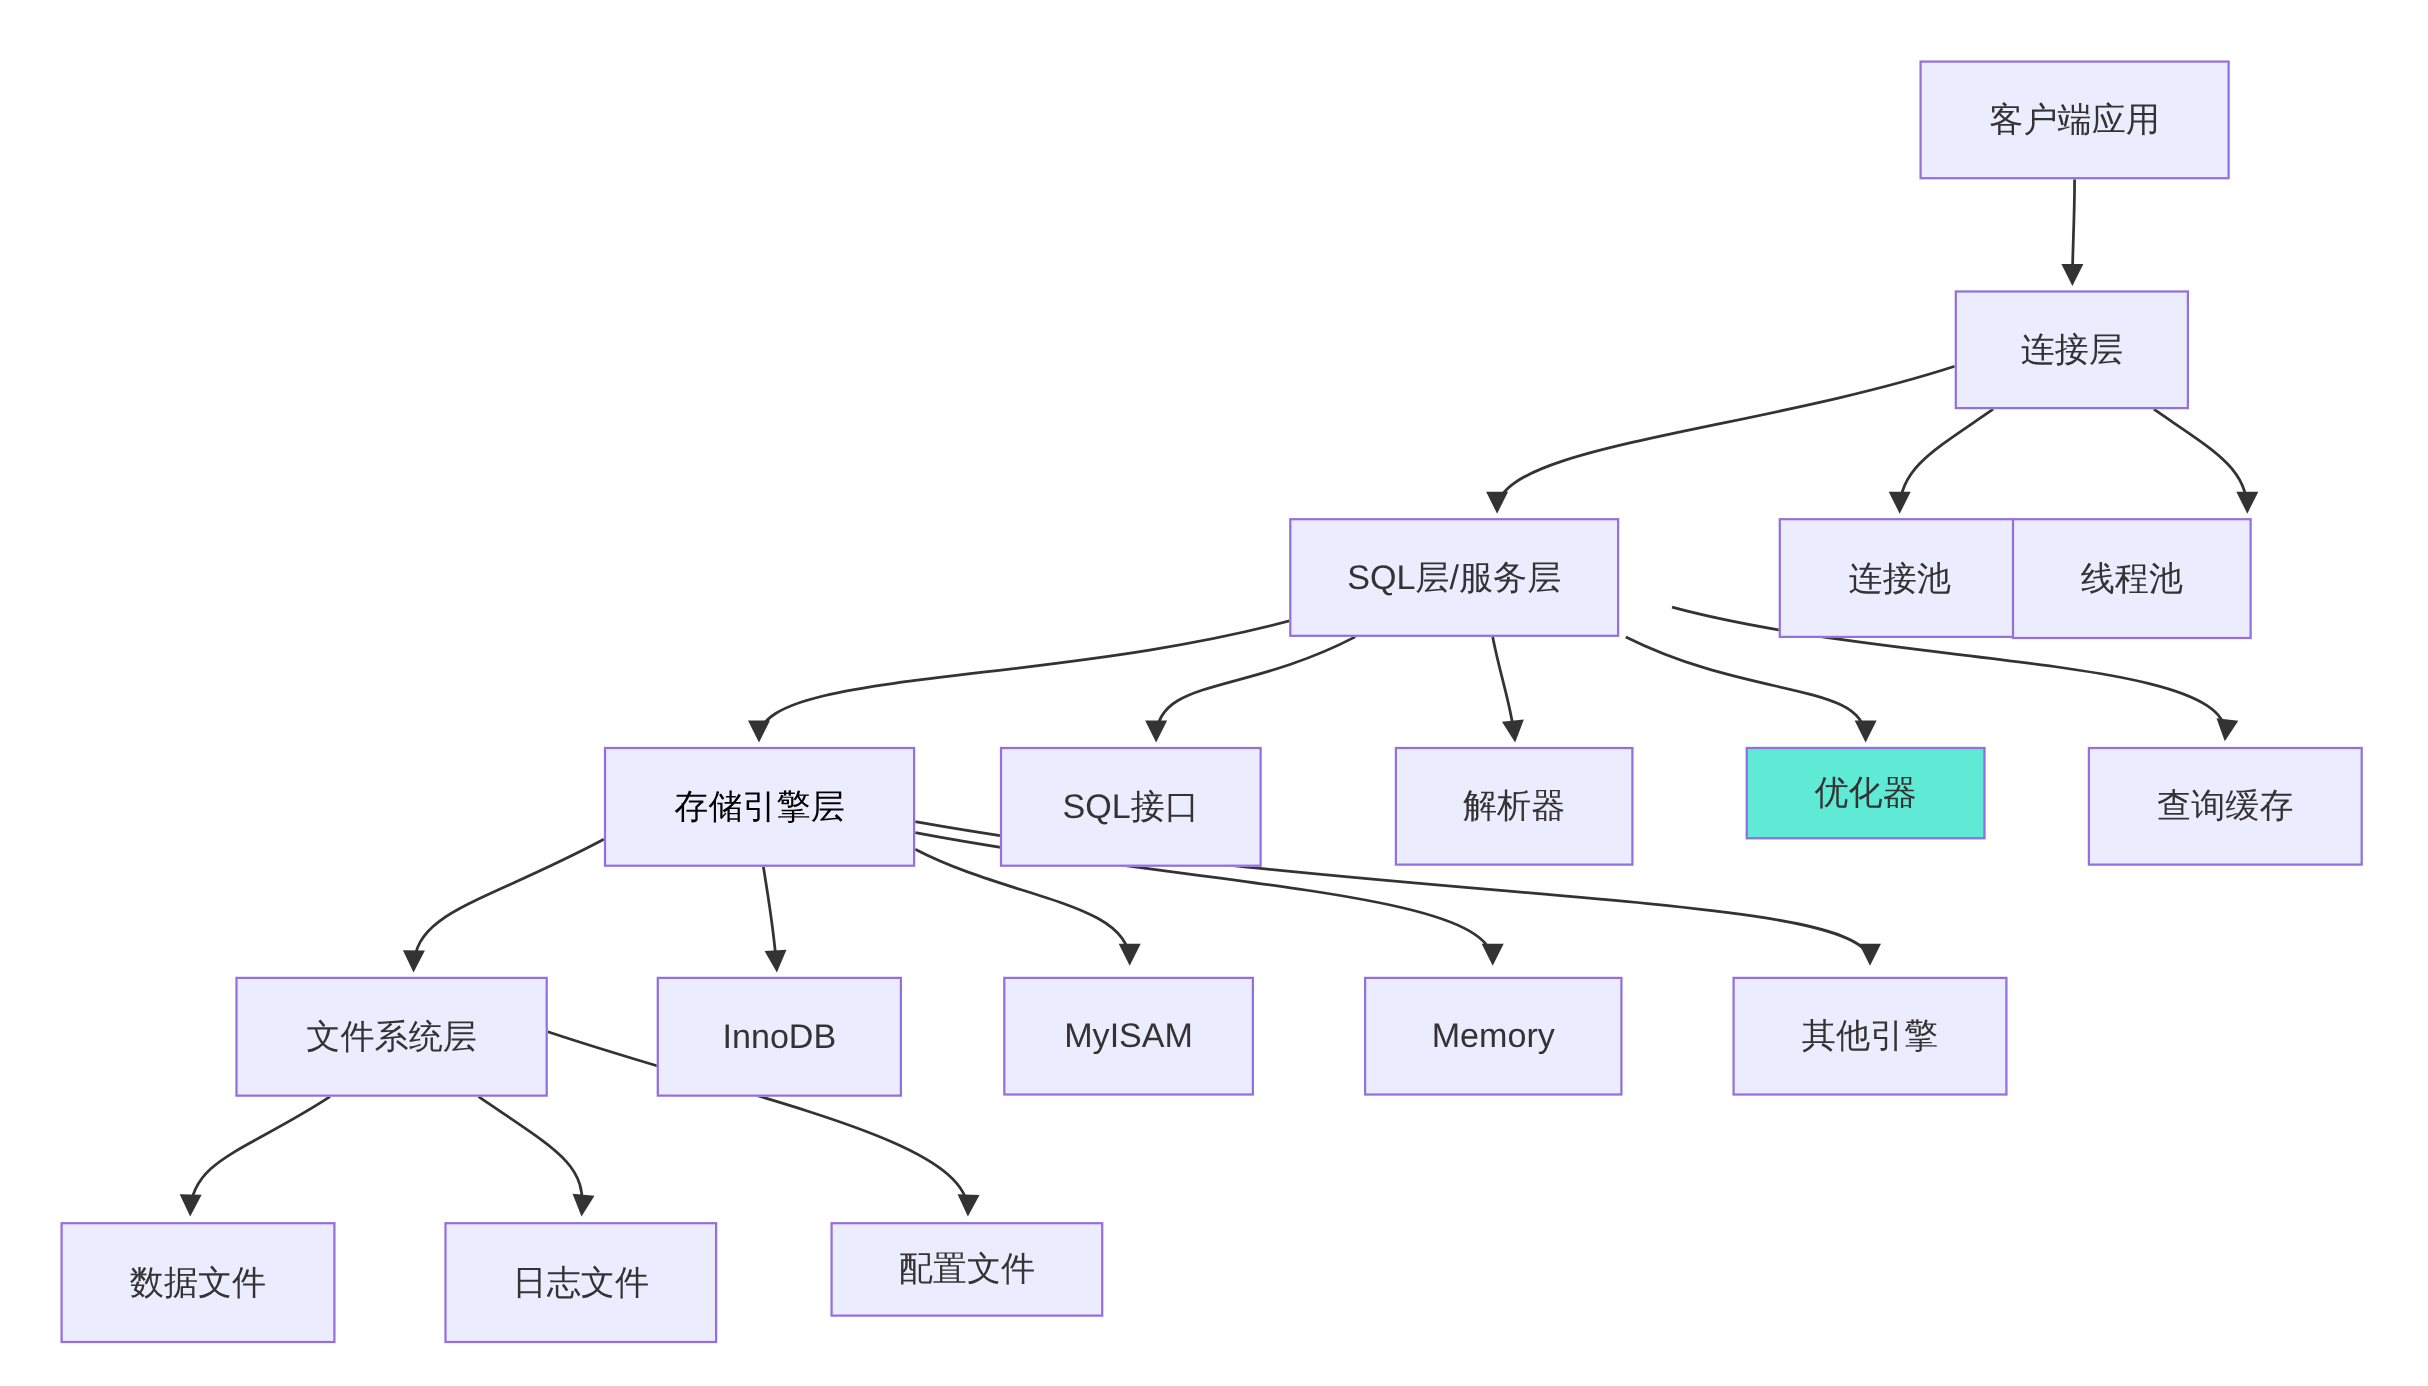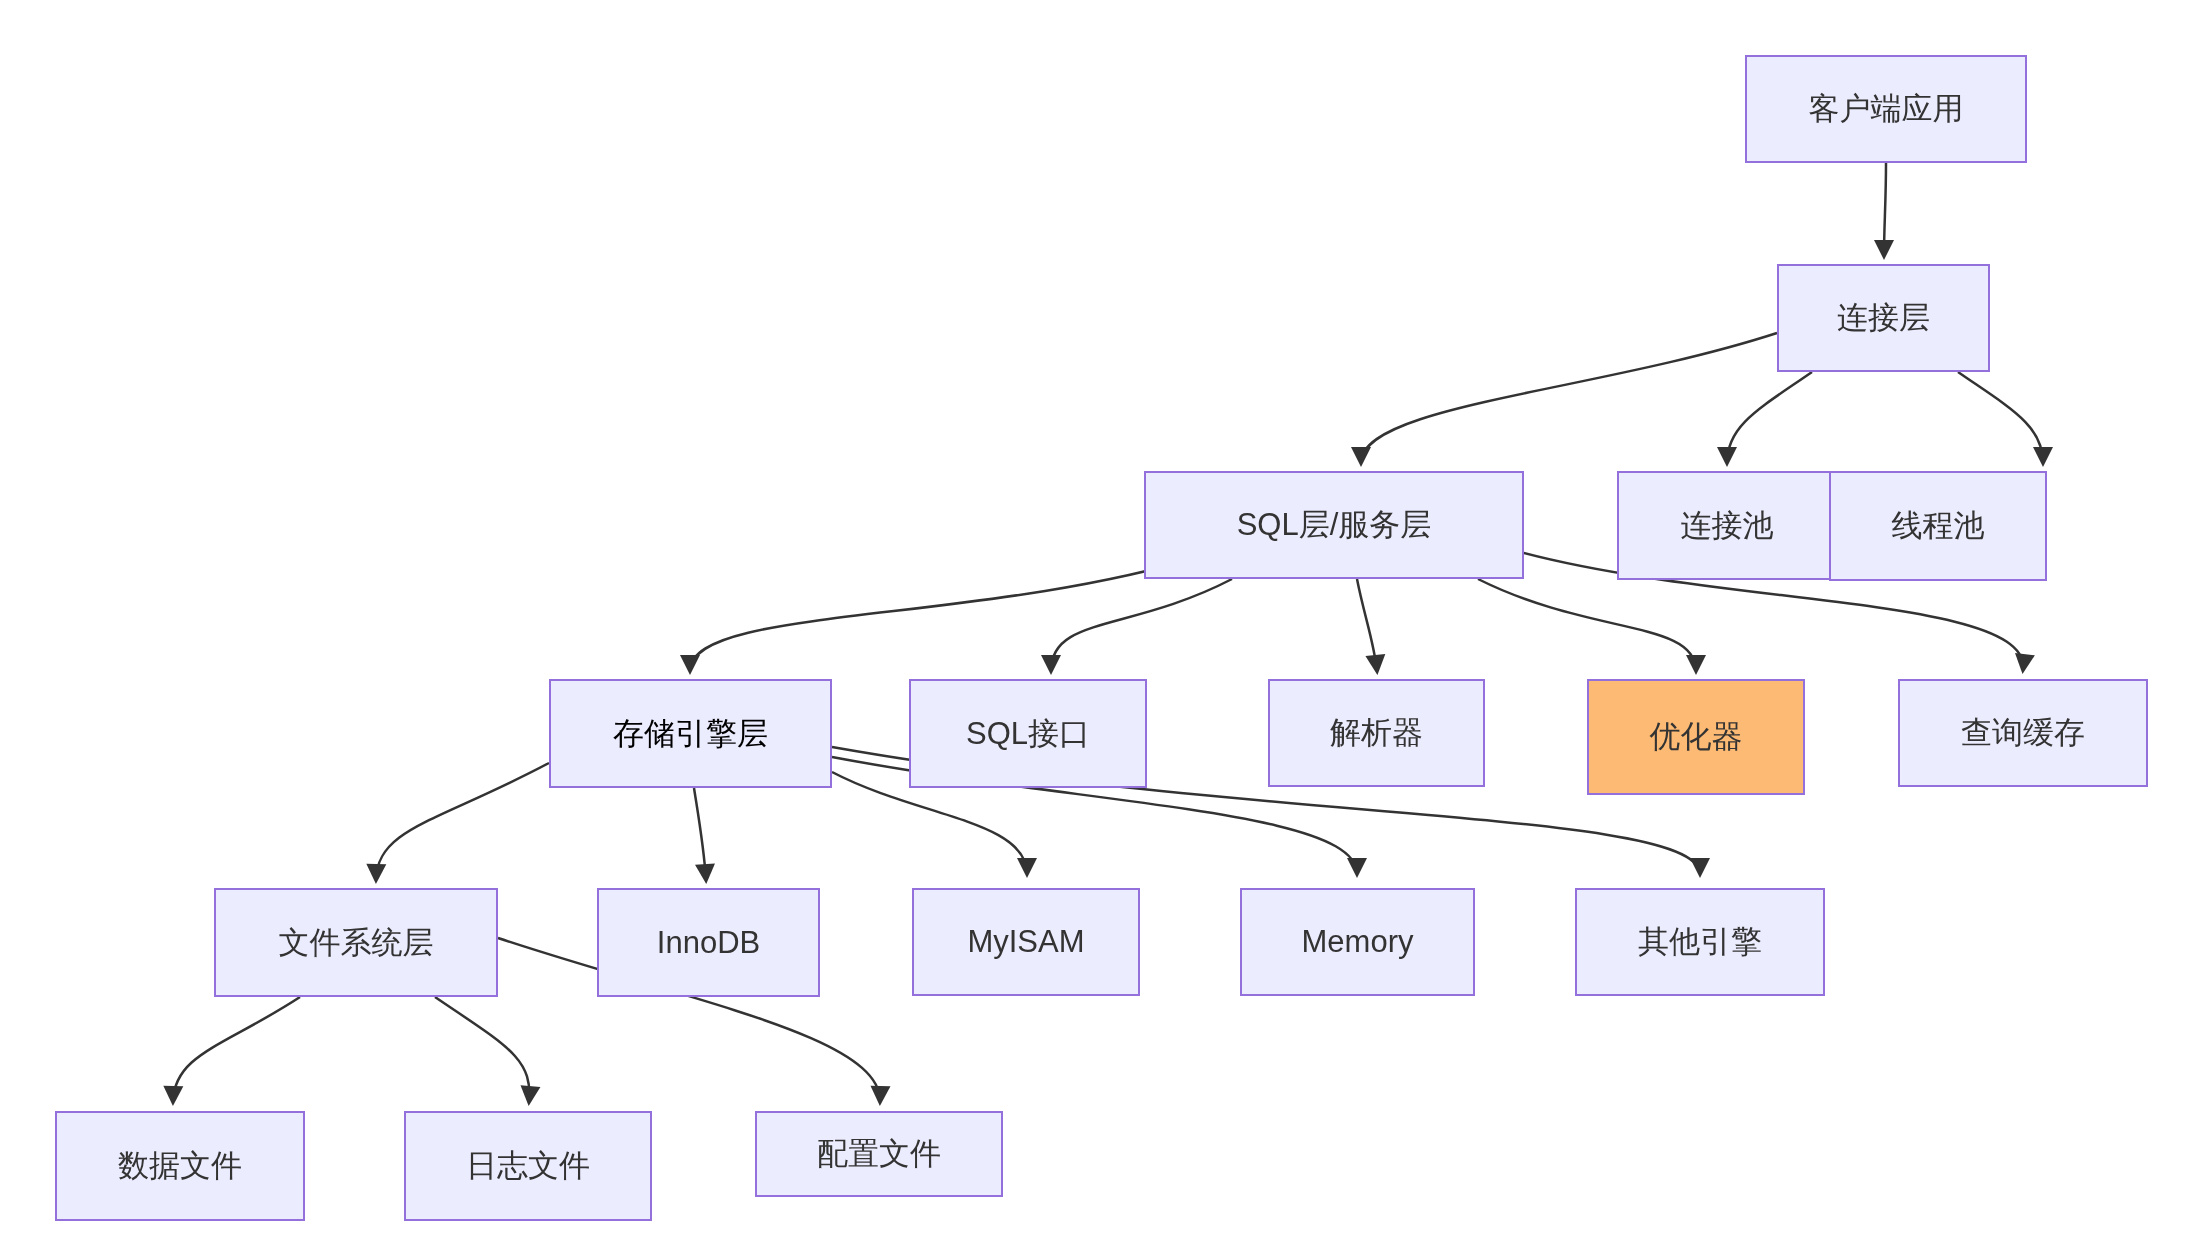--- a/index.html
+++ b/index.html
@@ -79,39 +79,39 @@
         <path d="M498,938 C690,1002 882,1036 880,1102" class="edge" stroke="#333333" marker-end="url(#arrow)"></path>
       </g>
   </svg>
   <div id="node-layer">
       <div class="node" style="left: 1745px; top: 55px; width: 282px; height: 108px; background: rgb(236, 236, 255); border-color: rgb(147, 112, 219); color: rgb(51, 51, 51); align-items: center;">
         <span>客户端应用</span>
       </div>
       <div class="node" style="left: 1777px; top: 264px; width: 213px; height: 108px; background: rgb(236, 236, 255); border-color: rgb(147, 112, 219); color: rgb(51, 51, 51);">
         <span>连接层</span>
       </div>
-      <div class="node" style="left: 1144px; top: 471px; width: 380px; height: 108px; background: rgb(236, 236, 255); border-color: rgb(147, 112, 219); color: rgb(51, 51, 51);">
+      <div class="node" style="left: 1172px; top: 471px; width: 300px; height: 108px; background: rgb(236, 236, 255); border-color: rgb(147, 112, 219); color: rgb(51, 51, 51);">
         <span>SQL层/服务层</span>
       </div>
       <div class="node" style="left: 1617px; top: 471px; width: 220px; height: 109px; background: rgb(236, 236, 255); border-color: rgb(147, 112, 219); color: rgb(51, 51, 51);">
         <span>连接池</span>
       </div>
       <div class="node" style="left: 1829px; top: 471px; width: 218px; height: 110px; background: rgb(236, 236, 255); border-color: rgb(147, 112, 219); color: rgb(51, 51, 51);">
         <span>线程池</span>
       </div>
       <div class="node" style="left: 549px; top: 679px; width: 283px; height: 109px; background: rgb(236, 236, 255); border-color: rgb(147, 112, 219); color: #000000;">
         <span>存储引擎层</span>
       </div>
       <div class="node" style="left: 909px; top: 679px; width: 238px; height: 109px; background: rgb(236, 236, 255); border-color: rgb(147, 112, 219); color: rgb(51, 51, 51);">
         <span>SQL接口</span>
       </div>
       <div class="node" style="left: 1268px; top: 679px; width: 217px; height: 108px; background: rgb(236, 236, 255); border-color: rgb(147, 112, 219); color: rgb(51, 51, 51);">
         <span>解析器</span>
       </div>
-      <div class="node" style="left: 1587px; top: 679px; width: 218px; height: 116px; background: #fdba74; border-color: rgb(147, 112, 219); color: rgb(51, 51, 51);">
+      <div class="node" style="left: 1587px; top: 679px; width: 218px; height: 84px; background: #5eead4; border-color: rgb(147, 112, 219); color: rgb(51, 51, 51);">
         <span>优化器</span>
       </div>
       <div class="node" style="left: 1898px; top: 679px; width: 250px; height: 108px; background: rgb(236, 236, 255); border-color: rgb(147, 112, 219); color: rgb(51, 51, 51);">
         <span>查询缓存</span>
       </div>
       <div class="node" style="left: 214px; top: 888px; width: 284px; height: 109px; background: rgb(236, 236, 255); border-color: rgb(147, 112, 219); color: rgb(51, 51, 51);">
         <span>文件系统层</span>
       </div>
       <div class="node" style="left: 912px; top: 888px; width: 228px; height: 108px; background: rgb(236, 236, 255); border-color: rgb(147, 112, 219); color: rgb(51, 51, 51);">
         <span>MyISAM</span>

